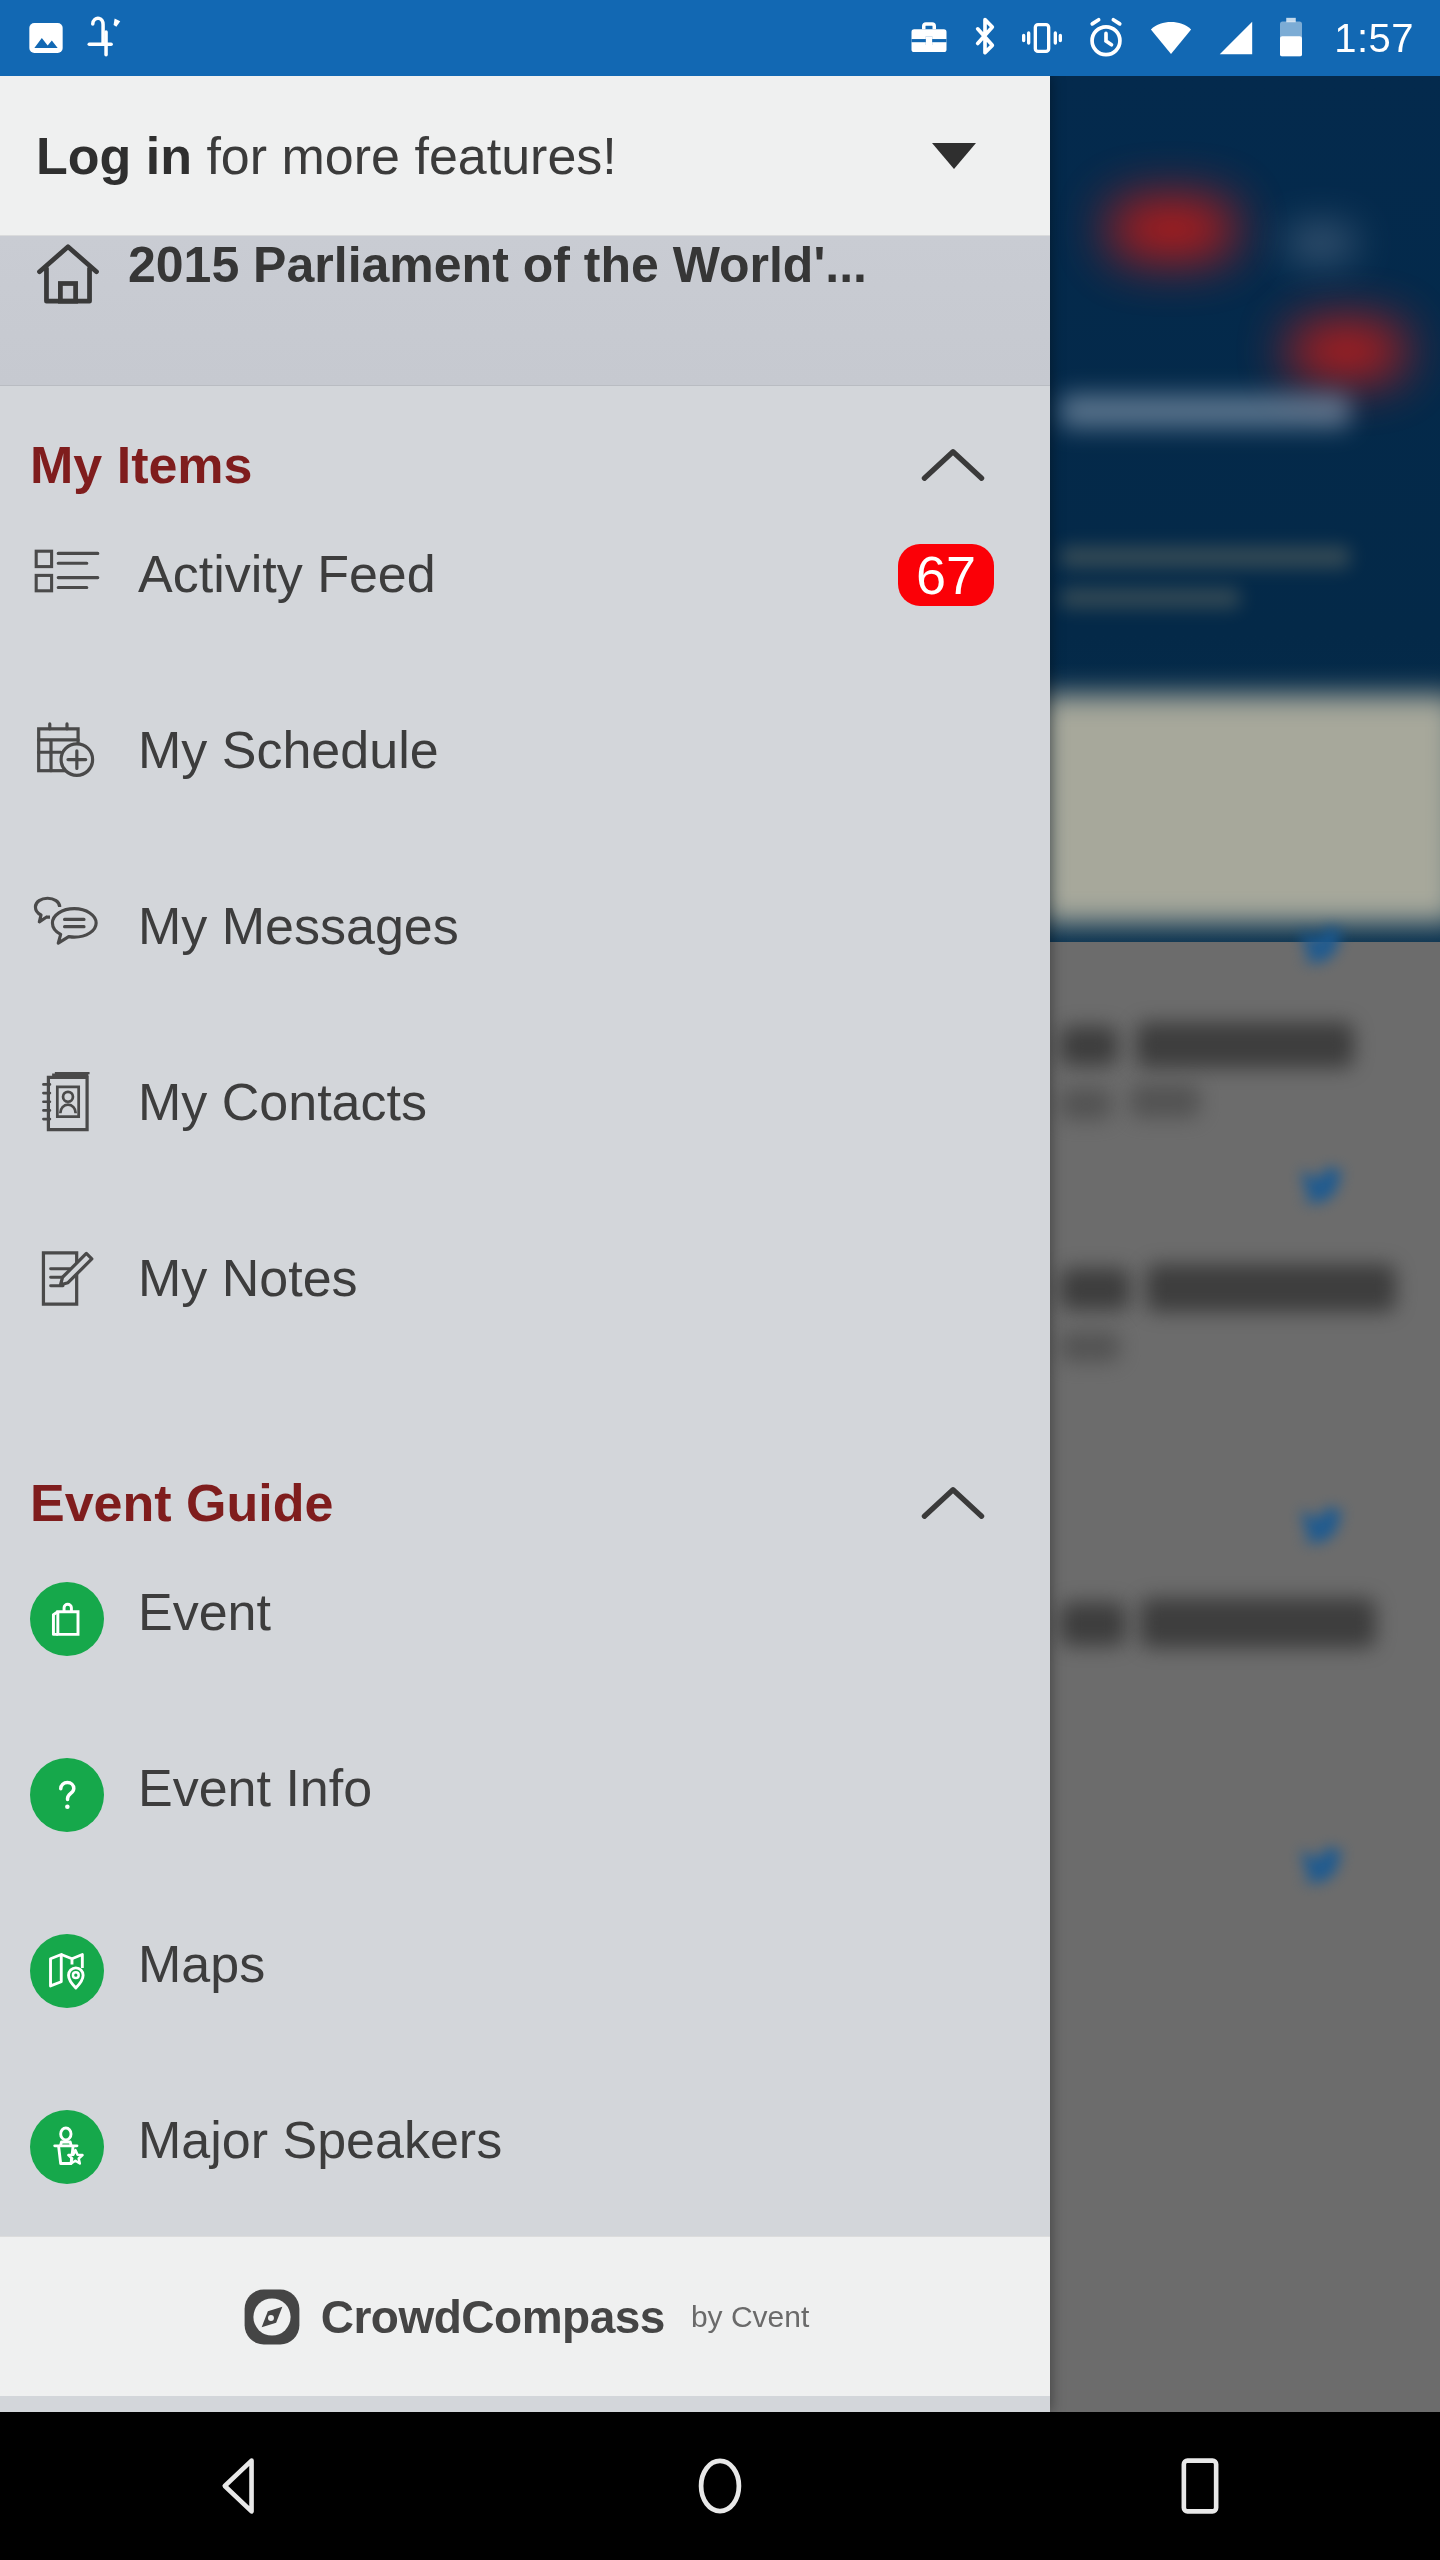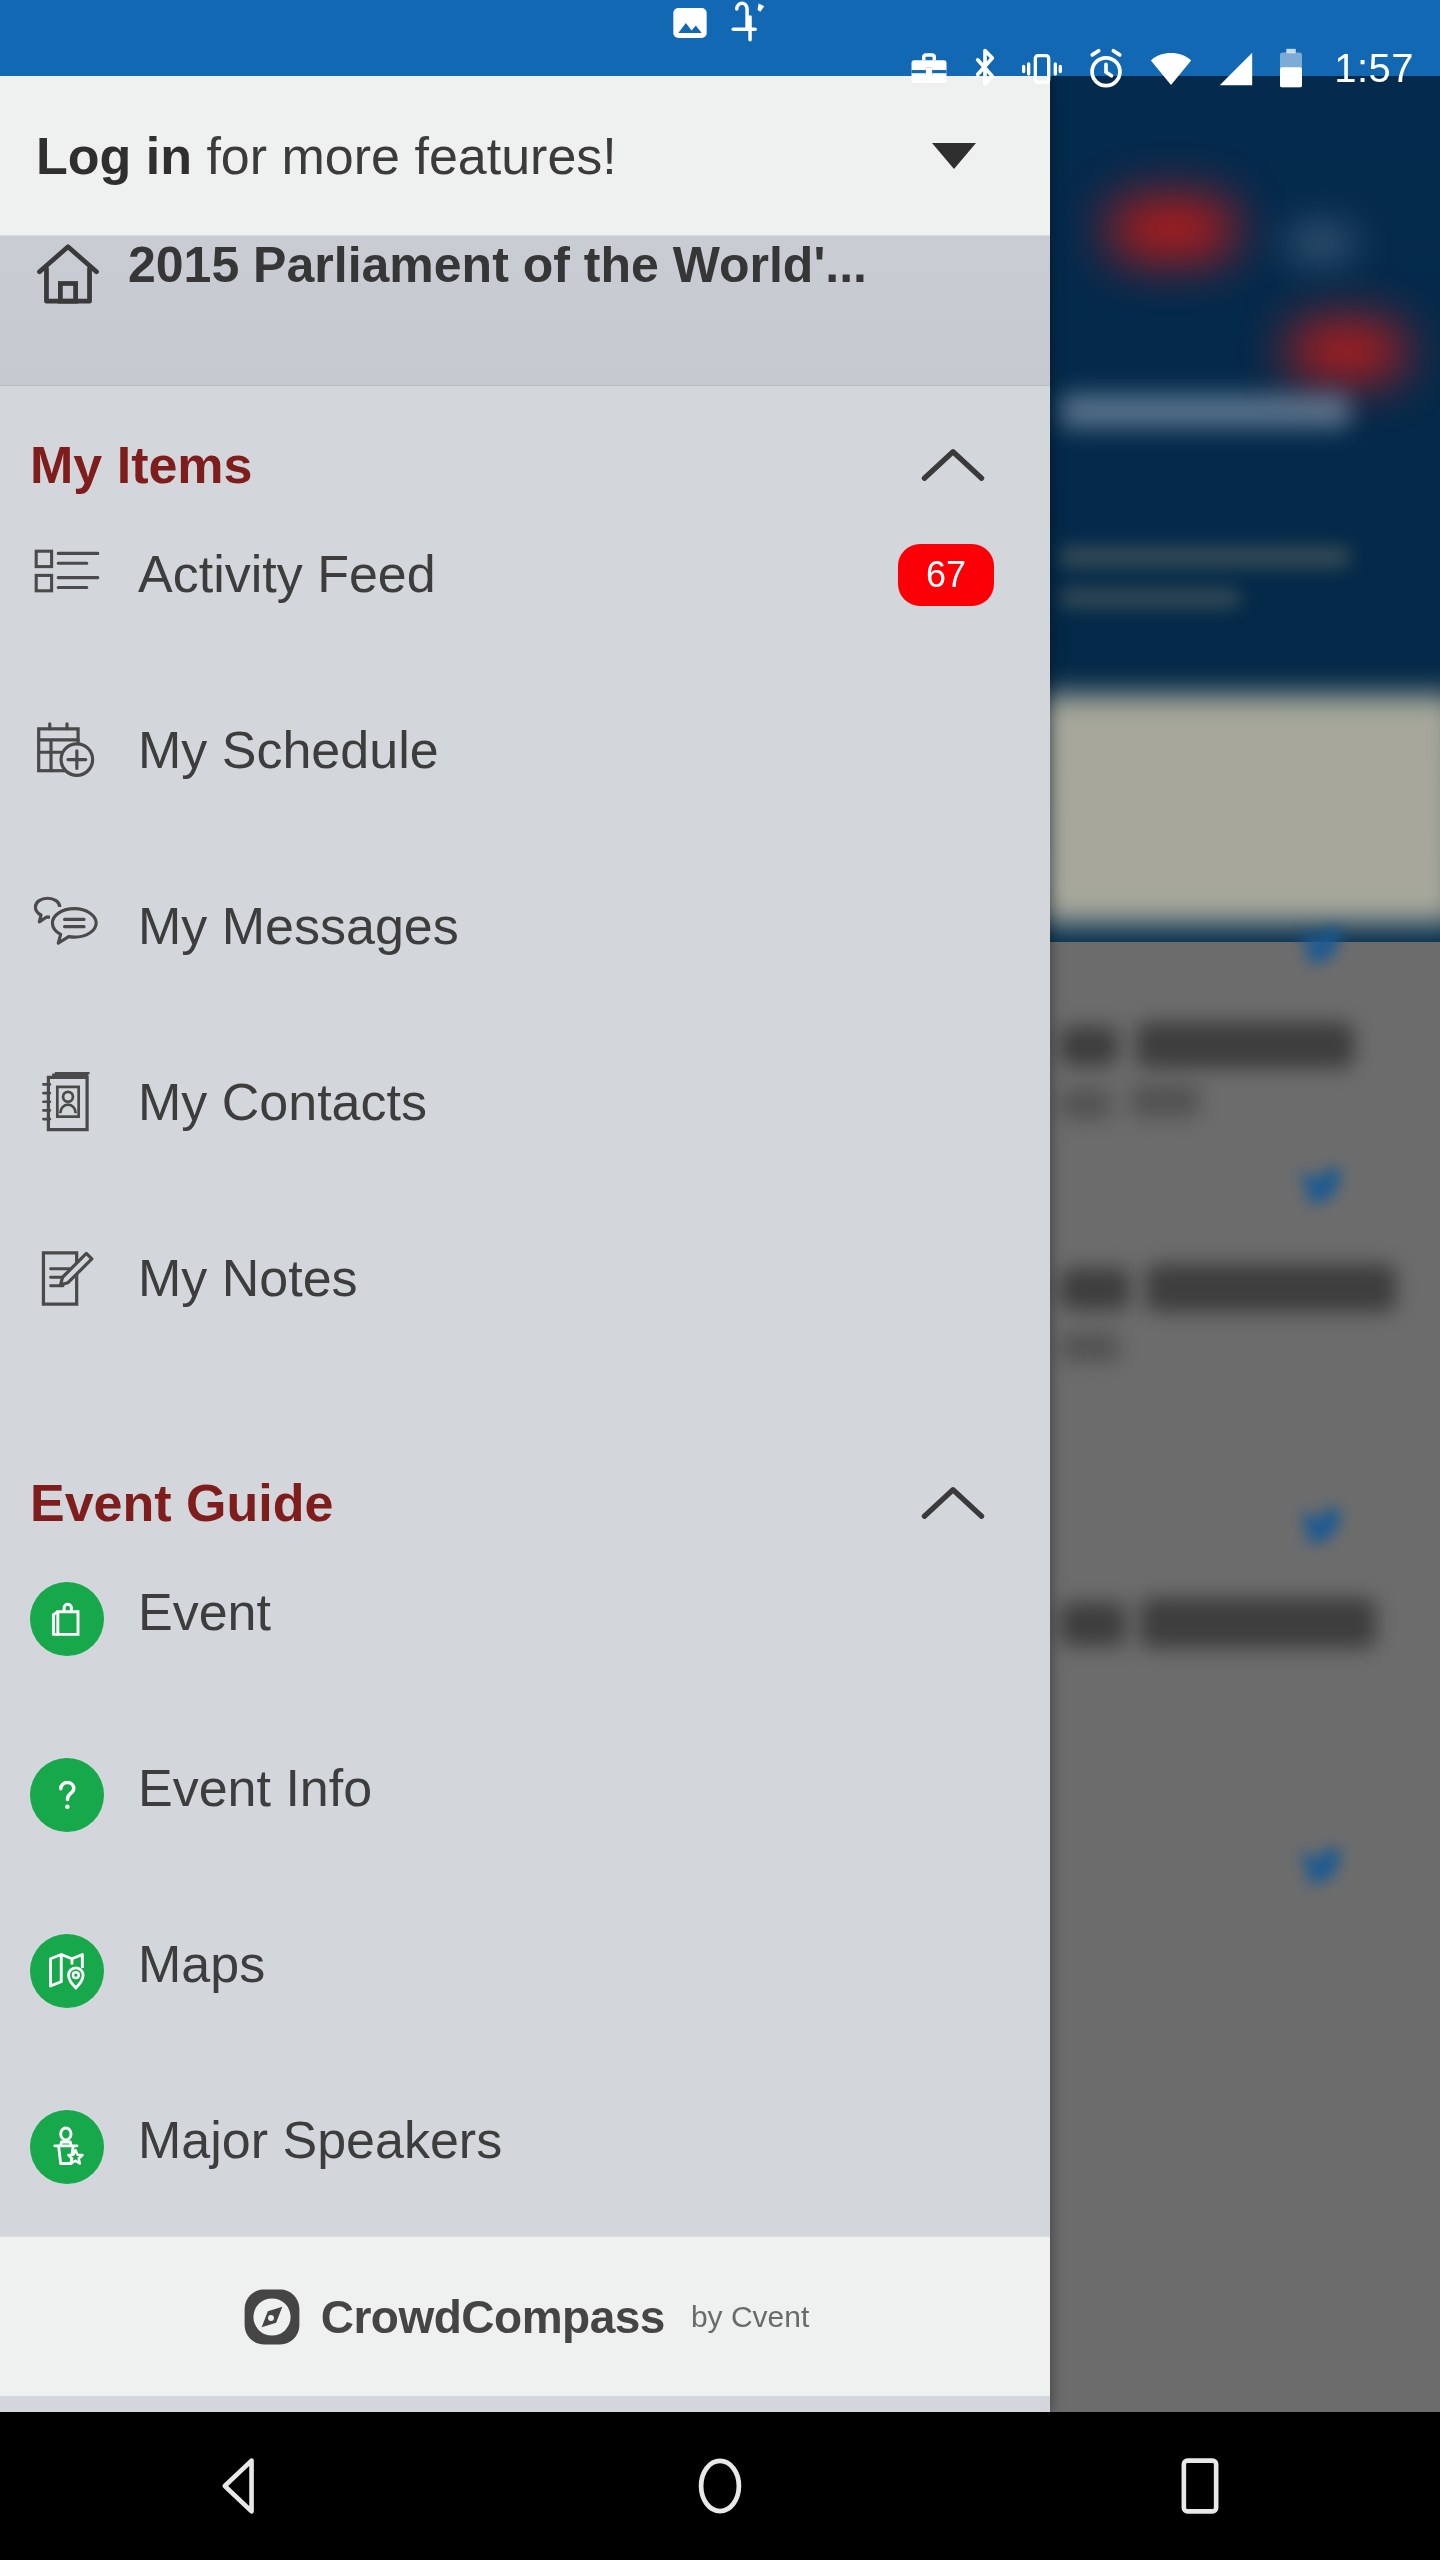--- a/index.html
+++ b/index.html
@@ -51,21 +51,21 @@
   }
   .blurline {
     position:absolute; background:#3f3f3f; filter:blur(10px); border-radius:10px; opacity:.55;
   }
   .blurline.dark { background:#2a2a2a; opacity:.7; }
 
   
   .statusbar {
     position:absolute; left:0; top:0; width:1440px; height:76px;
     background:#1268b3; display:flex; align-items:center;
-    padding:0 26px; z-index:50;flex-direction:column;
+    padding:0 26px; z-index:50;
   }
   .sb-left { display:flex; align-items:center; gap:18px; }
   .sb-right { display:flex; align-items:center; gap:20px; margin-left:auto; }
   .sb-icon { display:block; }
   .sb-clock {
     color:#fff; font-size:40px; letter-spacing:.5px; margin-left:8px;
     font-family:"Liberation Sans", sans-serif;
   }
 
   
@@ -115,21 +115,21 @@
     display:flex; align-items:flex-start; height:176px; padding:0 30px;
   }
   .menu-item .label {
     font-size:52px; color:#3d3d3d; margin-left:34px; white-space:nowrap;
   }
   .mi-icon { width:74px; display:flex; align-items:center; justify-content:center; flex:0 0 74px; }
 
   .badge {
     margin-left:auto; margin-right:26px;
     background:#fb0007; color:#fff;
-    font-size:36px; font-weight:500;
+    font-size:54px; font-weight:500;
     border-radius:22px;
     min-width:96px; height:62px;
     display:flex; align-items:center; justify-content:center;
     padding:0 16px;
   }
 
   .green-circle {
     width:74px; height:74px; border-radius:50%;
     background:#16a84b; display:flex; align-items:center; justify-content:center;
   }

